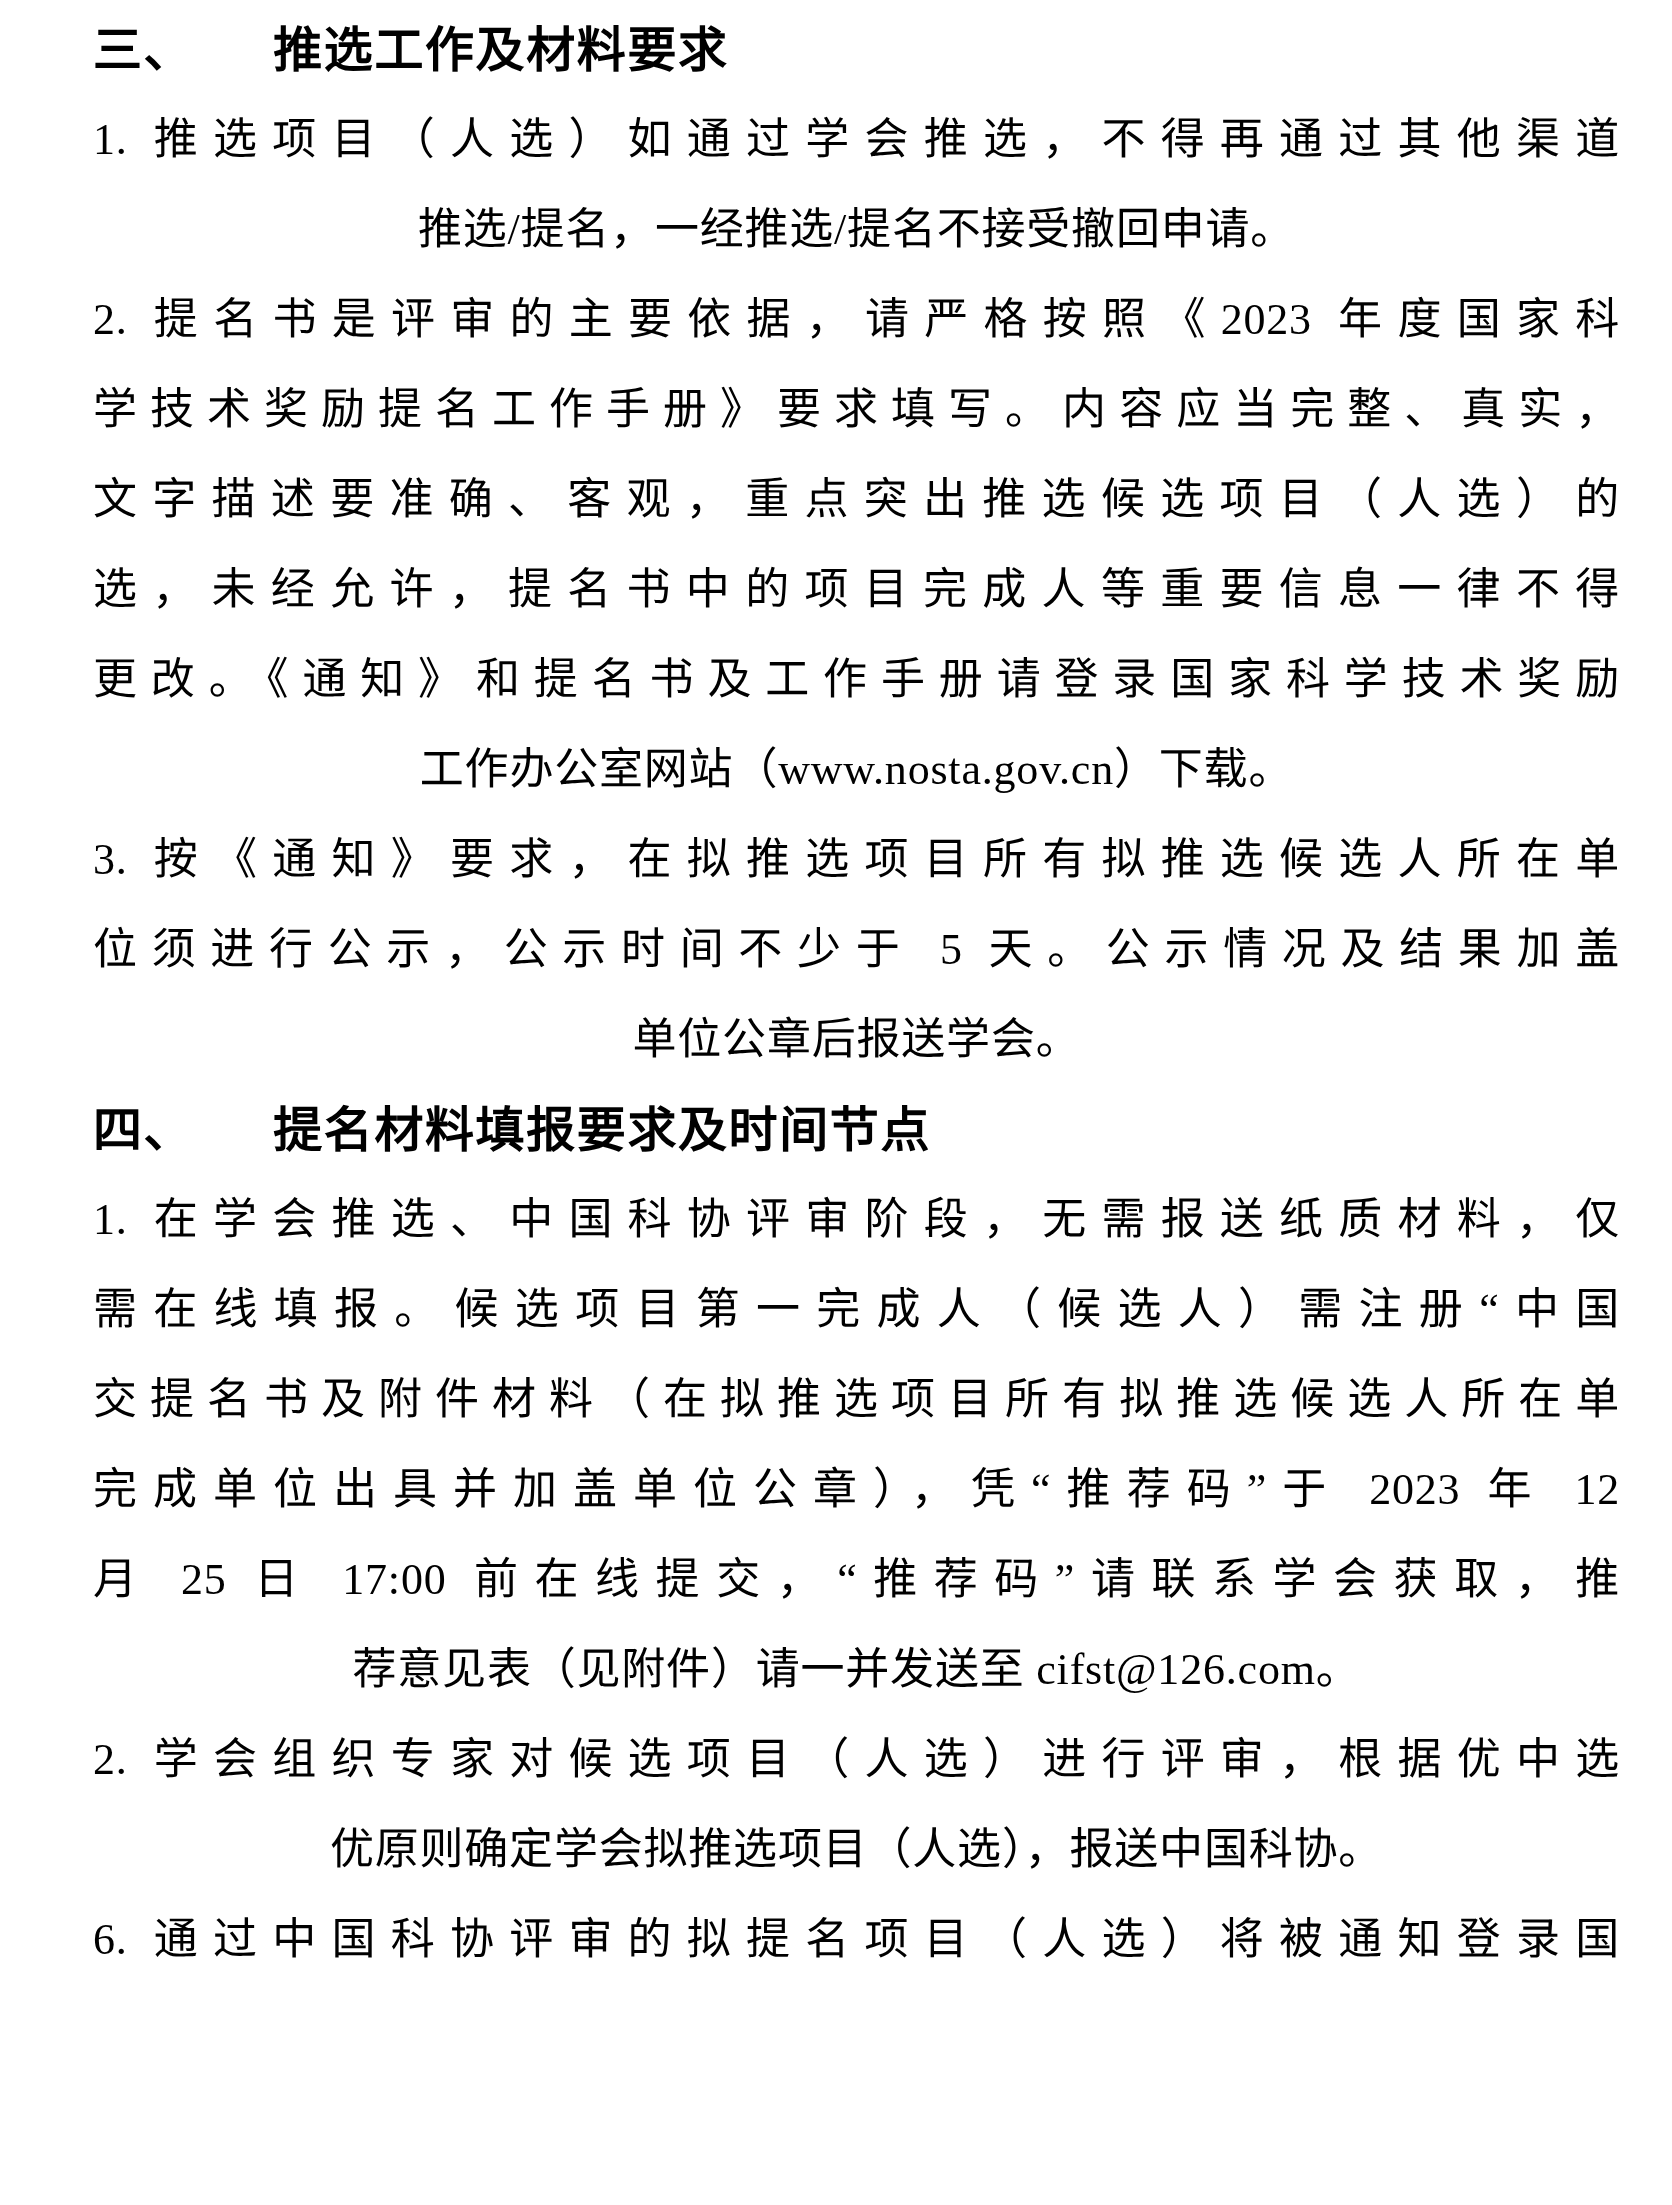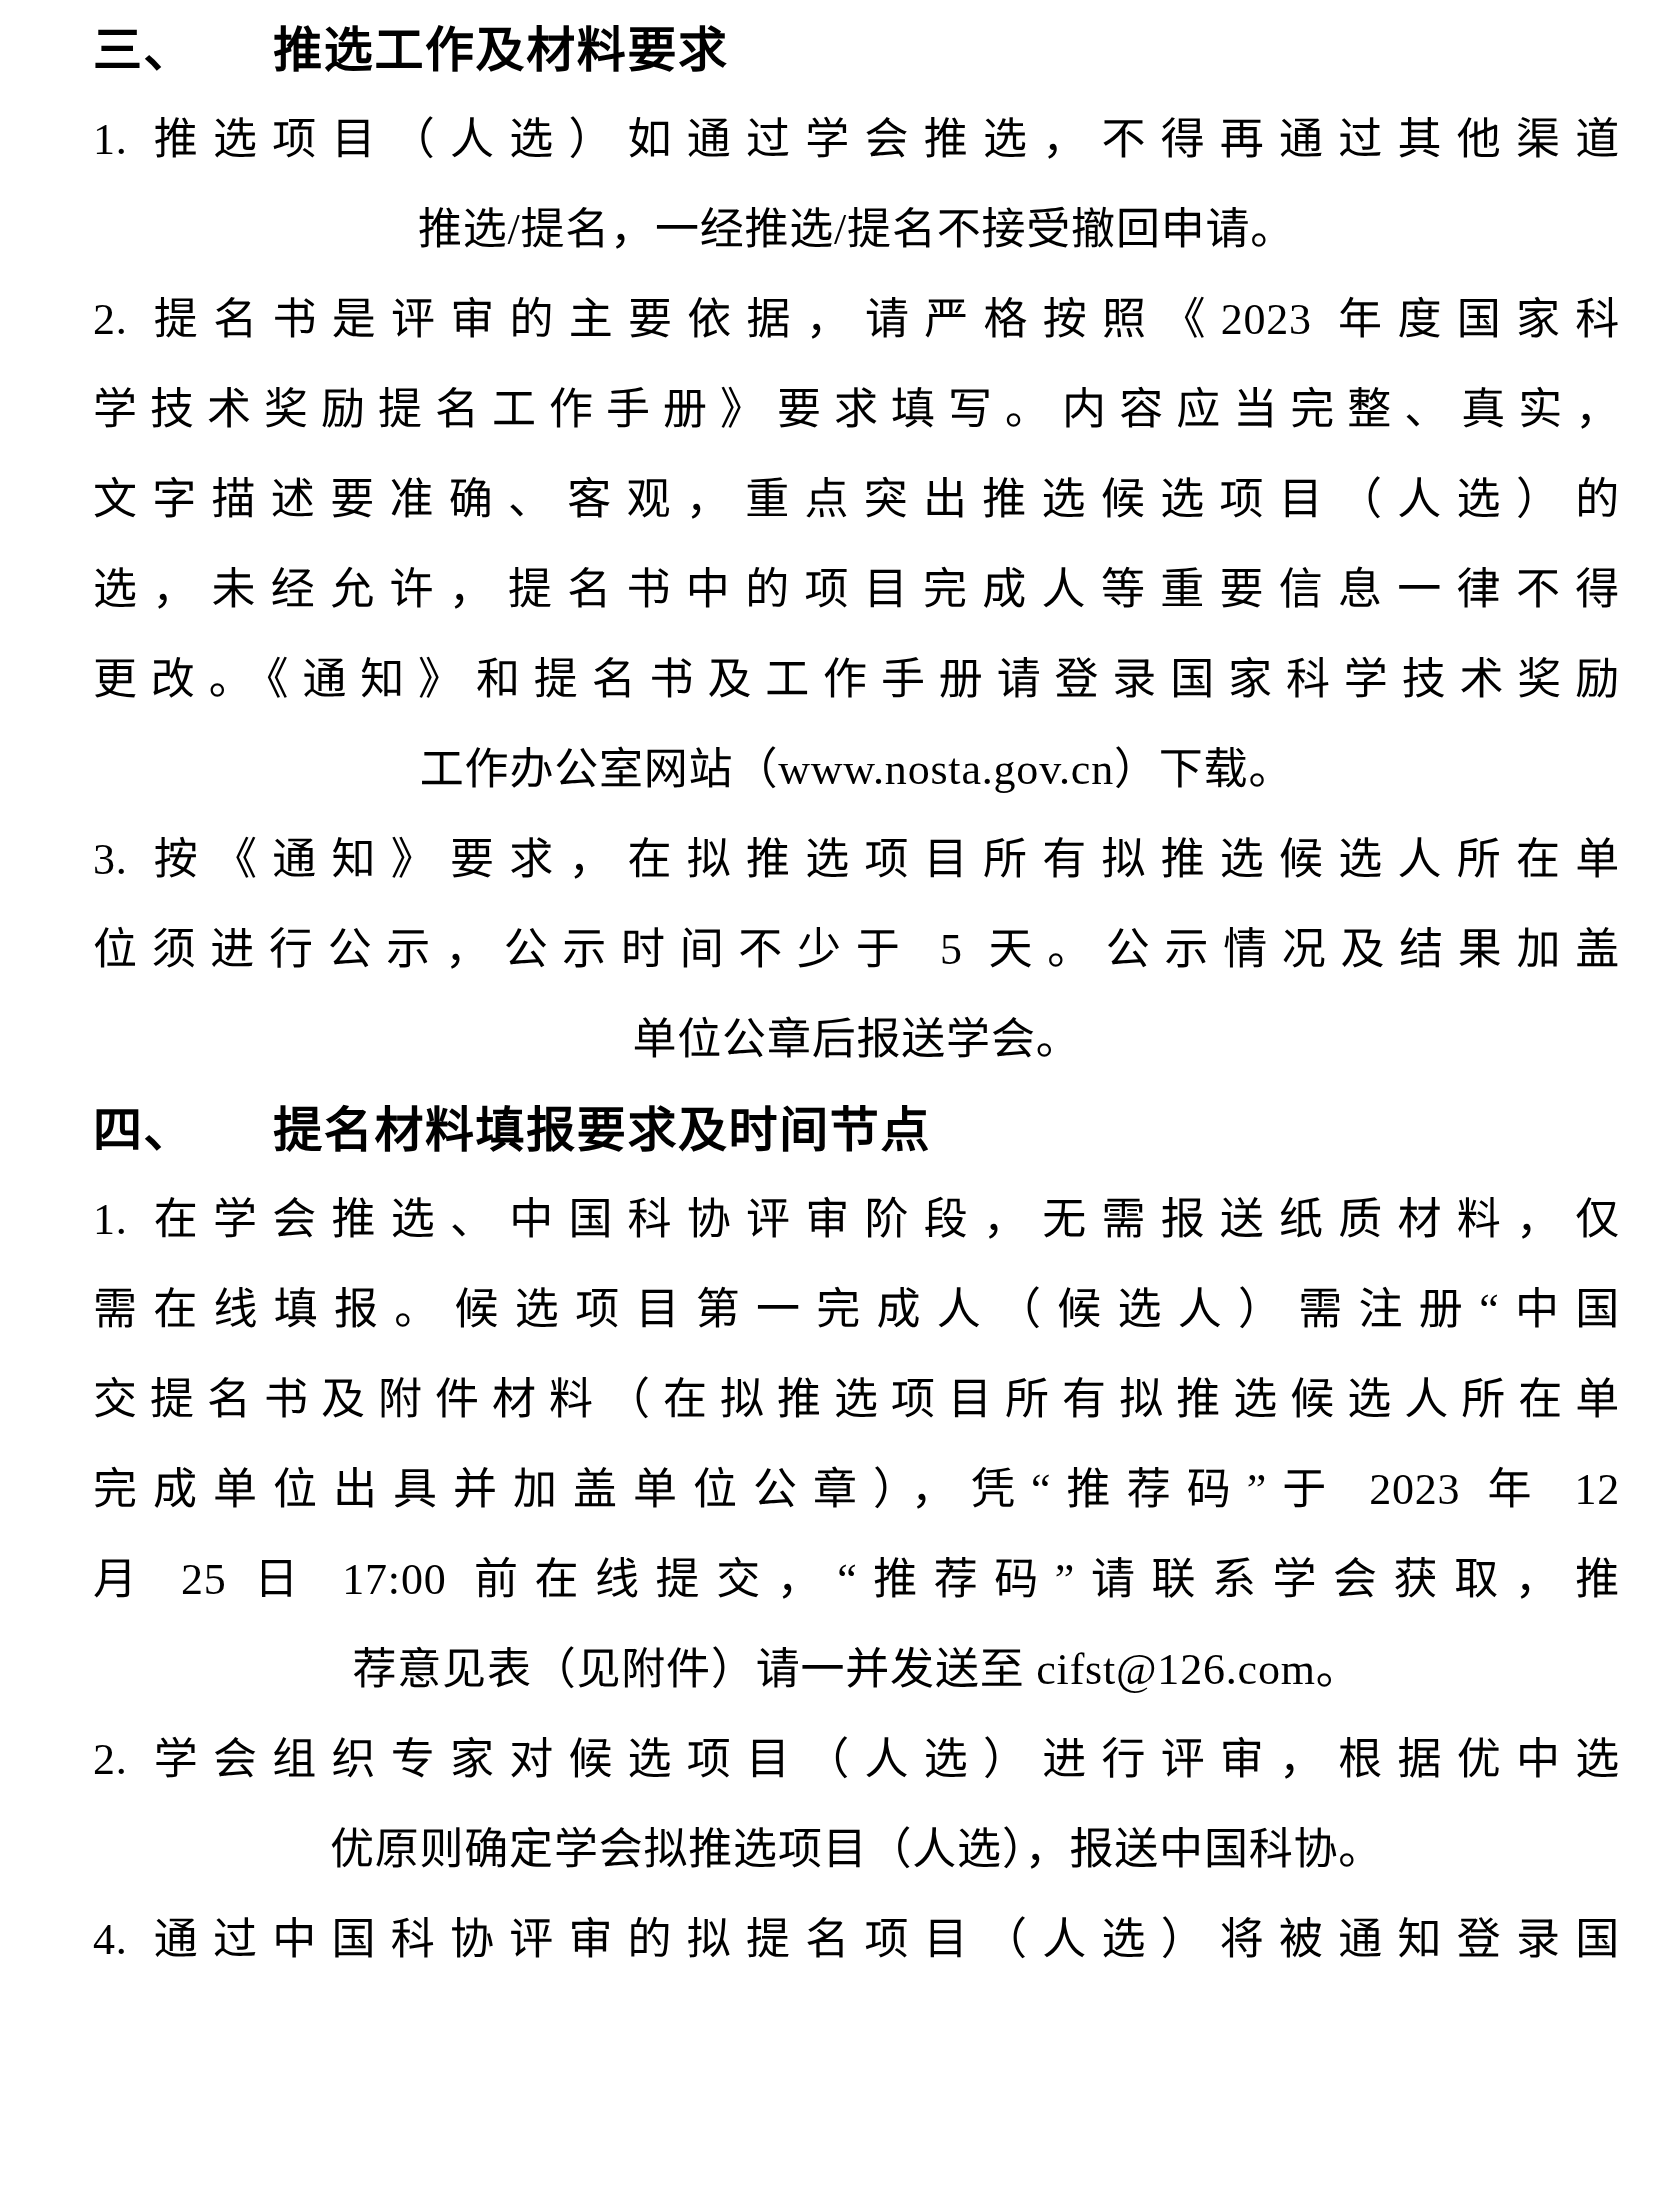--- a/index.html
+++ b/index.html
@@ -77,17 +77,17 @@
     </div>
 
     <div class="line body justify">1. 在学会推选、中国科协评审阶段，无需报送纸质材料，仅</div>
     <div class="line body justify">需在线填报。候选项目第一完成人（候选人）需注册“中国</div>
     <div class="line body justify">交提名书及附件材料（在拟推选项目所有拟推选候选人所在单</div>
     <div class="line body justify">完成单位出具并加盖单位公章），凭“推荐码”于 2023 年 12</div>
     <div class="line body justify">月 25 日 17:00 前在线提交，“推荐码”请联系学会获取，推</div>
     <div class="line body">荐意见表（见附件）请一并发送至 cifst@126.com。</div>
     <div class="line body justify">2. 学会组织专家对候选项目（人选）进行评审，根据优中选</div>
     <div class="line body">优原则确定学会拟推选项目（人选），报送中国科协。</div>
-    <div class="line body justify">4. 通过中国科协评审的拟提名项目（人选）将被通知登录国</div>
+    <div class="line body justify">6. 通过中国科协评审的拟提名项目（人选）将被通知登录国</div>
 
   </div>
 </div>
 
 
 </body></html>

